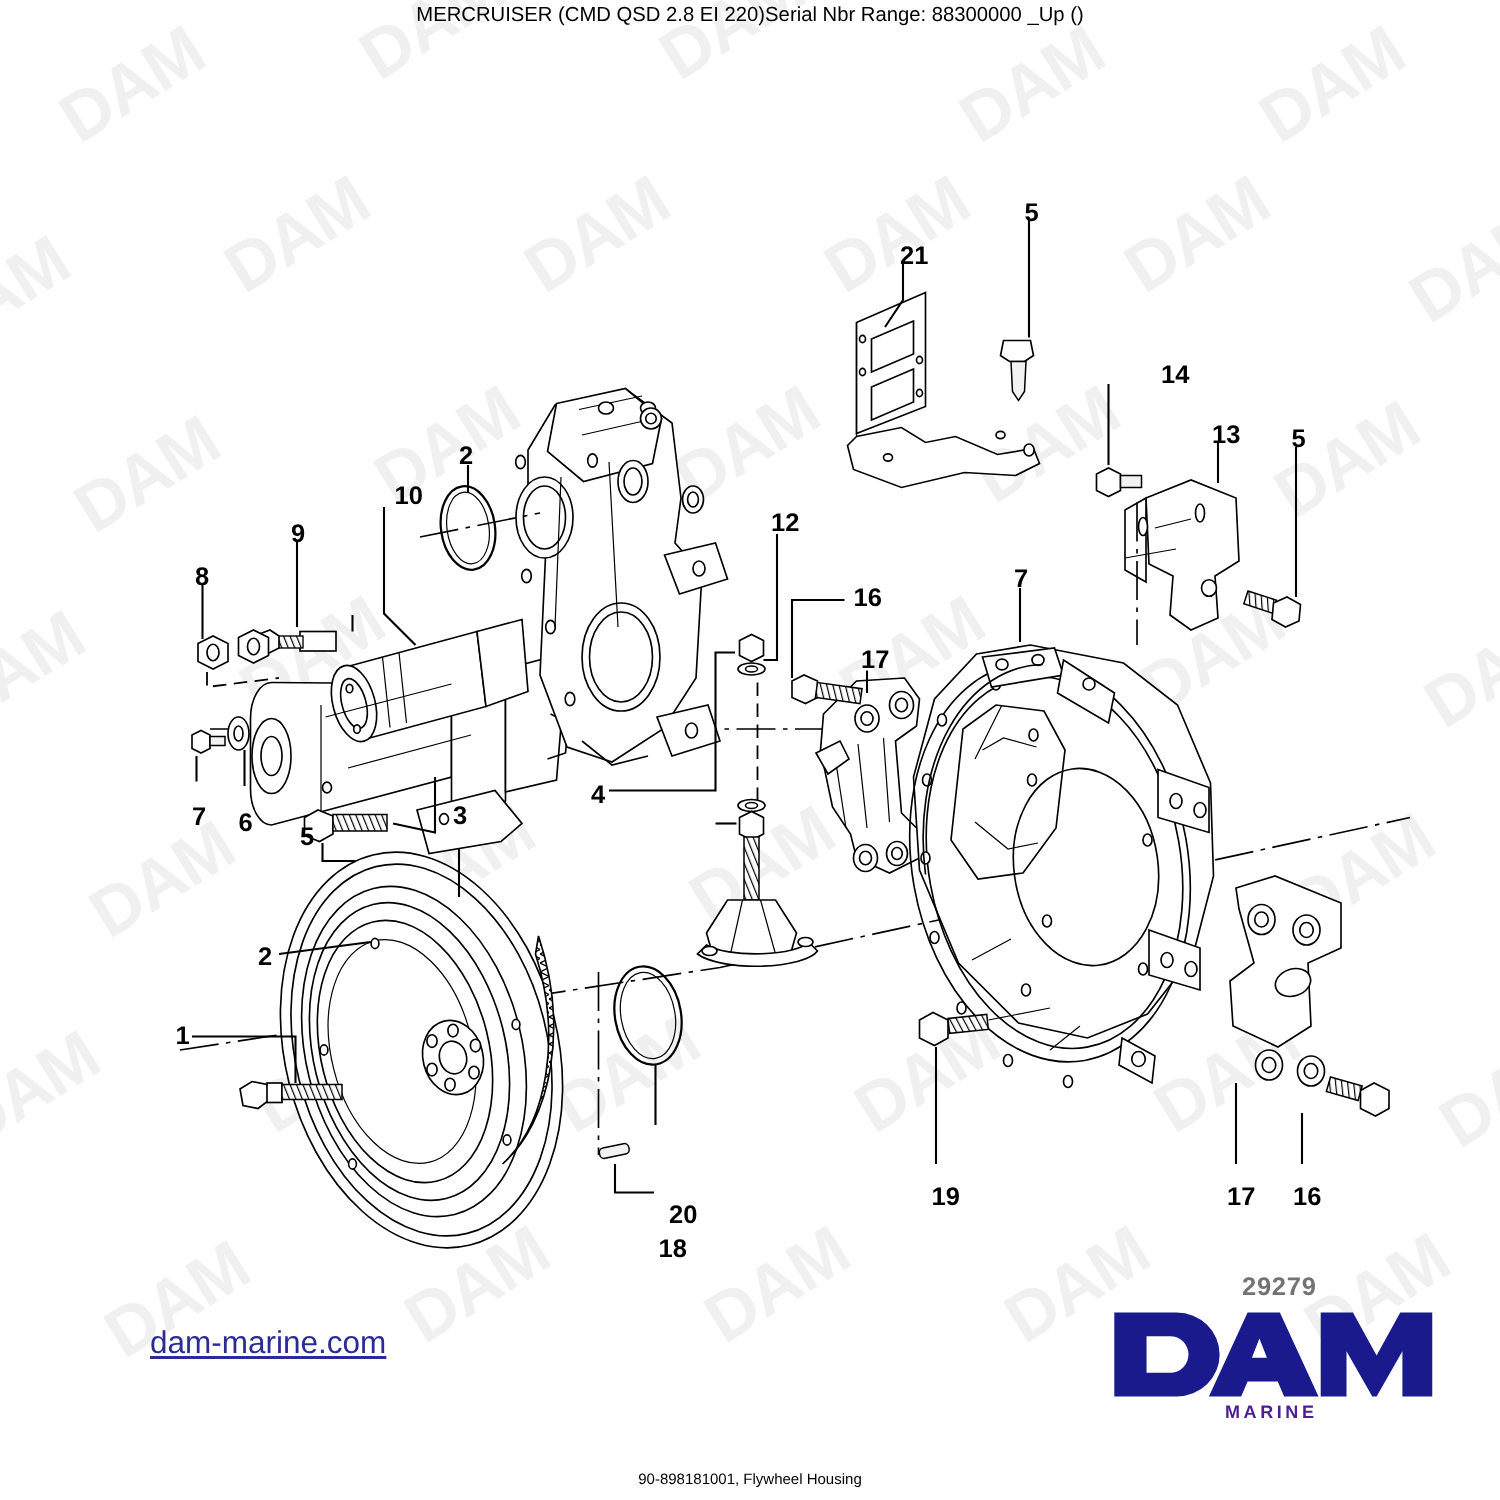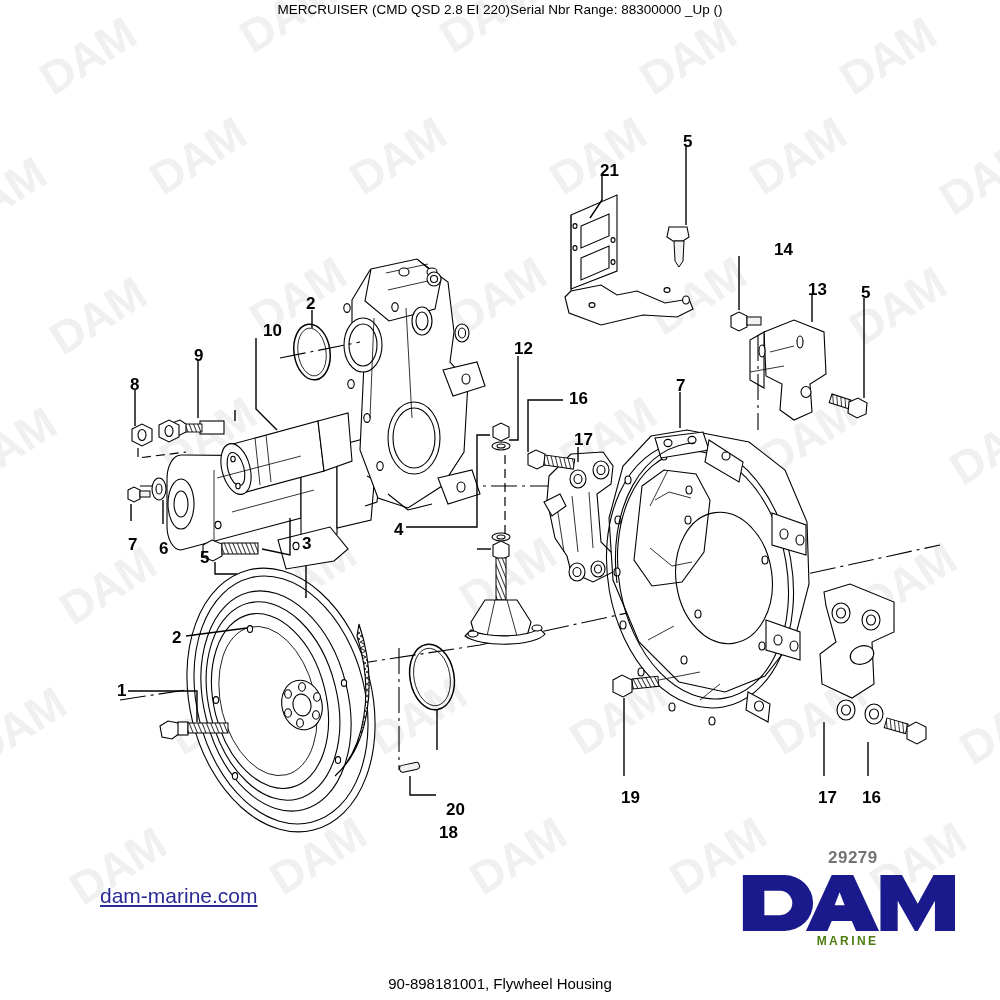--- a/index.html
+++ b/index.html
@@ -47,21 +47,21 @@
     letter-spacing: 0px;
     z-index: 6;
     white-space: nowrap;
   }
   #footer-caption {
     position: absolute;
     bottom: 8px;
     left: 0;
     width: 1000px;
     text-align: center;
-    font-size: 15px;
+    font-size: 10px;
     z-index: 6;
   }
   
   #site-url {
     position: absolute;
     left: 100px;
     top: 884px;
     font-size: 21px;
     color: #2b2b96;
     z-index: 6;
@@ -91,21 +91,21 @@
   }
   #brand-sub {
     position: absolute;
     left: 0px;
     top: 86px;
     width: 215px;
     text-align: center;
     font-size: 12px;
     font-weight: 700;
     letter-spacing: 2.4px;
-    color: #4d7c0f;
+    color: #4c1d95;
   }
   
   #drawing {
     position: absolute;
     left: 0; top: 0;
     width: 1000px; height: 1000px;
     z-index: 4;
   }
   .callout {
     position: absolute;

